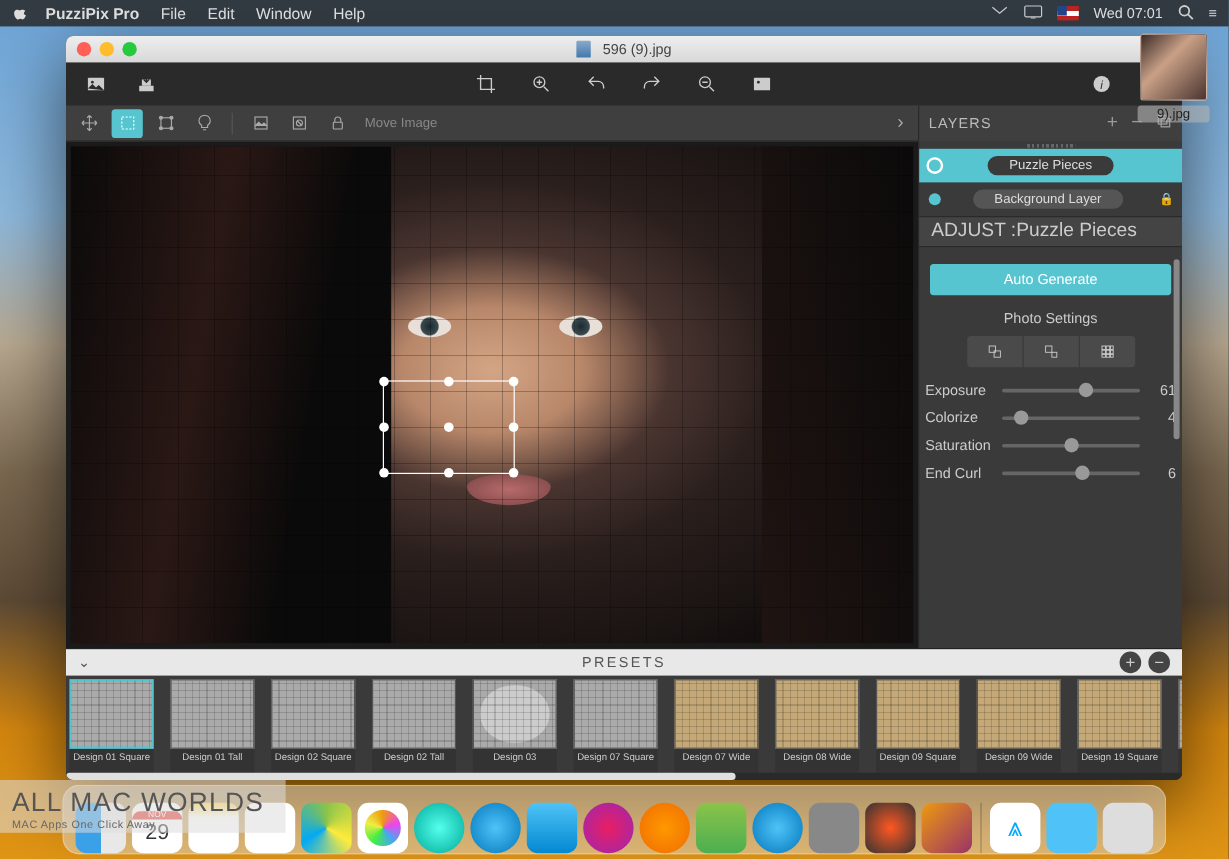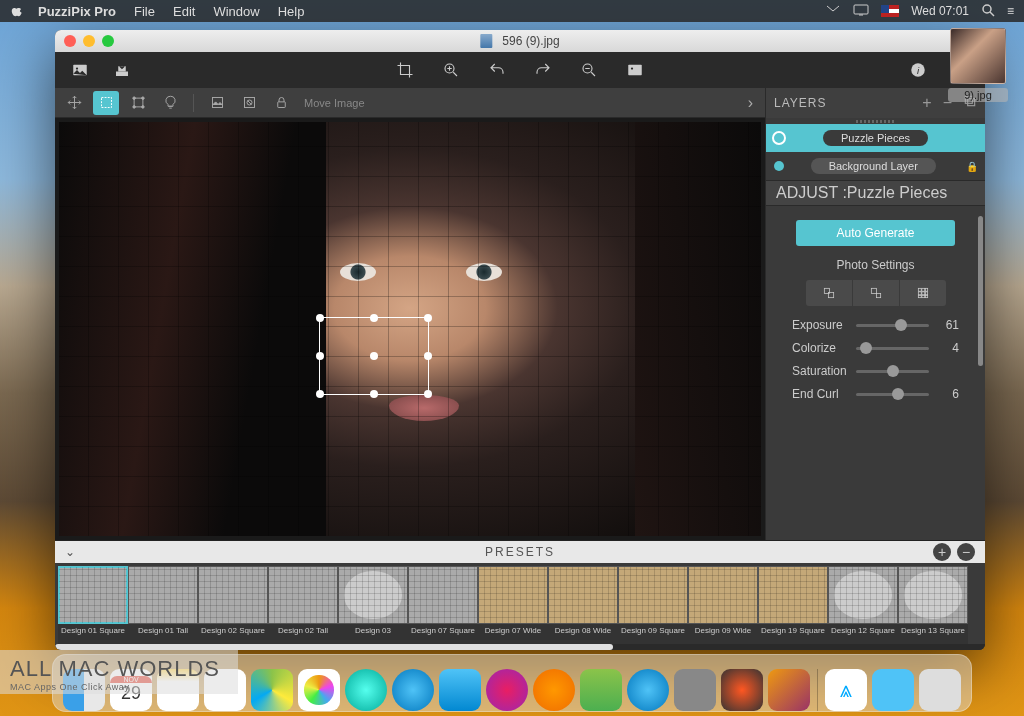--- a/index.html
+++ b/index.html
@@ -80,21 +80,21 @@
 .layer .vis { width: 14px; height: 14px; }
 .layer.active .vis { border: 2px solid #fff; border-radius: 50%; }
 .layer:not(.active) .vis { background: #56c5d0; border-radius: 50%; width:10px;height:10px;margin:2px; }
 .layer .pill { flex: 0 0 auto; margin: 0 auto; background: #555; color: #ddd; padding: 2px 18px; border-radius: 10px; font-size: 11px; }
 .layer.active .pill { background: #3a3a3a; }
 .layer .lock { margin-left: 6px; color: #888; font-size: 10px; }
 .drag-handle { height: 6px; display:flex; justify-content:center; align-items:center; }
 .drag-handle::before { content:""; width:40px; height:3px; background: repeating-linear-gradient(90deg,#666 0,#666 2px,transparent 2px,transparent 4px);}
 
 .adjust-header { height: 26px; background: #444; display: flex; align-items: center; padding: 0 10px; color: #ccc; font-size: 16px; border-top:1px solid #2a2a2a;border-bottom:1px solid #2a2a2a; }
-.adjust-body { flex: 1; padding: 10px 24px; overflow: hidden; position:relative; }
+.adjust-body { flex: 1; padding: 10px 3px; overflow: hidden; position:relative; }
 .scrollbar-v { position:absolute; right:2px; top:10px; width:5px; height:150px; background:#888; border-radius:3px; }
 .auto-btn { background: #56c5d0; color: #fff; text-align: center; padding: 6px; border-radius: 3px; font-size: 12px; margin: 4px 6px 12px; cursor: pointer; }
 .section-title { text-align: center; color: #ccc; font-size: 12px; margin: 6px 0 8px; }
 .btn-row { display: flex; justify-content: center; gap: 1px; margin-bottom: 12px; }
 .btn-row .seg { width: 46px; height: 26px; background: #4a4a4a; display: flex; align-items: center; justify-content: center; cursor: pointer; }
 .btn-row .seg:first-child { border-radius: 3px 0 0 3px; } .btn-row .seg:last-child { border-radius: 0 3px 3px 0; }
 .btn-row svg { width: 14px; height: 14px; fill: none; stroke: #ccc; stroke-width: 1.3; }
 .slider-row { display: flex; align-items: center; margin: 9px 2px; font-size: 12px; color: #ccc; }
 .slider-row .lbl { width: 58px; }
 .slider-row .track { flex: 1; height: 3px; background: #666; position: relative; border-radius: 2px; margin: 0 6px; }
@@ -102,21 +102,21 @@
 .slider-row .val { width: 24px; text-align: right; }
 .slider-row .swatch { width: 16px; height: 16px; background: #fff; border: 1px solid #888; }
 
 
 .presets { height: 110px; background: #3a3a3a; border-top: 1px solid #222; display: flex; flex-direction: column; }
 .presets-header { height: 22px; display: flex; align-items: center; position: relative; background: #e8e8e8; }
 .presets-header .chev-d { position:absolute; left:10px; color:#555; cursor:pointer; font-size:12px; }
 .presets-header .title { position:absolute; left:50%; transform:translateX(-50%); color: #555; font-size: 12px; letter-spacing: 2px; }
 .presets-header .plus,.presets-header .minus { position:absolute; width:18px;height:18px;border-radius:50%;background:#444;color:#ccc;display:flex;align-items:center;justify-content:center;font-size:14px;cursor:pointer; }
 .presets-header .plus { right: 34px; } .presets-header .minus { right: 10px; }
-.presets-scroll { flex: 1; display: flex; overflow: hidden; padding: 3px 3px 0; gap: 0; }
+.presets-scroll { flex: 1; display: flex; overflow: hidden; padding: 3px 3px 0; gap: 14px; }
 .preset { width: 70px; flex: 0 0 70px; display: flex; flex-direction: column; }
 .preset .thumb { flex: 1; background: #aaa; border: 1px solid #555; position: relative; overflow: hidden; }
 .preset .thumb::after { content:""; position:absolute; inset:0; background-image: repeating-linear-gradient(0deg,transparent 0,transparent 5px,rgba(0,0,0,0.15) 5px,rgba(0,0,0,0.15) 6px),repeating-linear-gradient(90deg,transparent 0,transparent 5px,rgba(0,0,0,0.15) 5px,rgba(0,0,0,0.15) 6px); }
 .preset .cap { height: 20px; font-size: 8px; color: #ccc; text-align: center; line-height: 10px; padding-top: 2px; background:#333; }
 .presets-scrollbar { height: 6px; background: #2a2a2a; position:relative; }
 .presets-scrollbar .sb-thumb { position:absolute; left:0; width:60%; height:100%; background:#e0e0e0; border-radius:3px; }
 .preset.selected .thumb { outline: 2px solid #56c5d0; outline-offset: -2px; }
 .preset .circ::before { content:""; position:absolute; inset:8%; border-radius:50%; background:#ccc; }
 .preset .tan { background: #c4a878 !important; }
 

